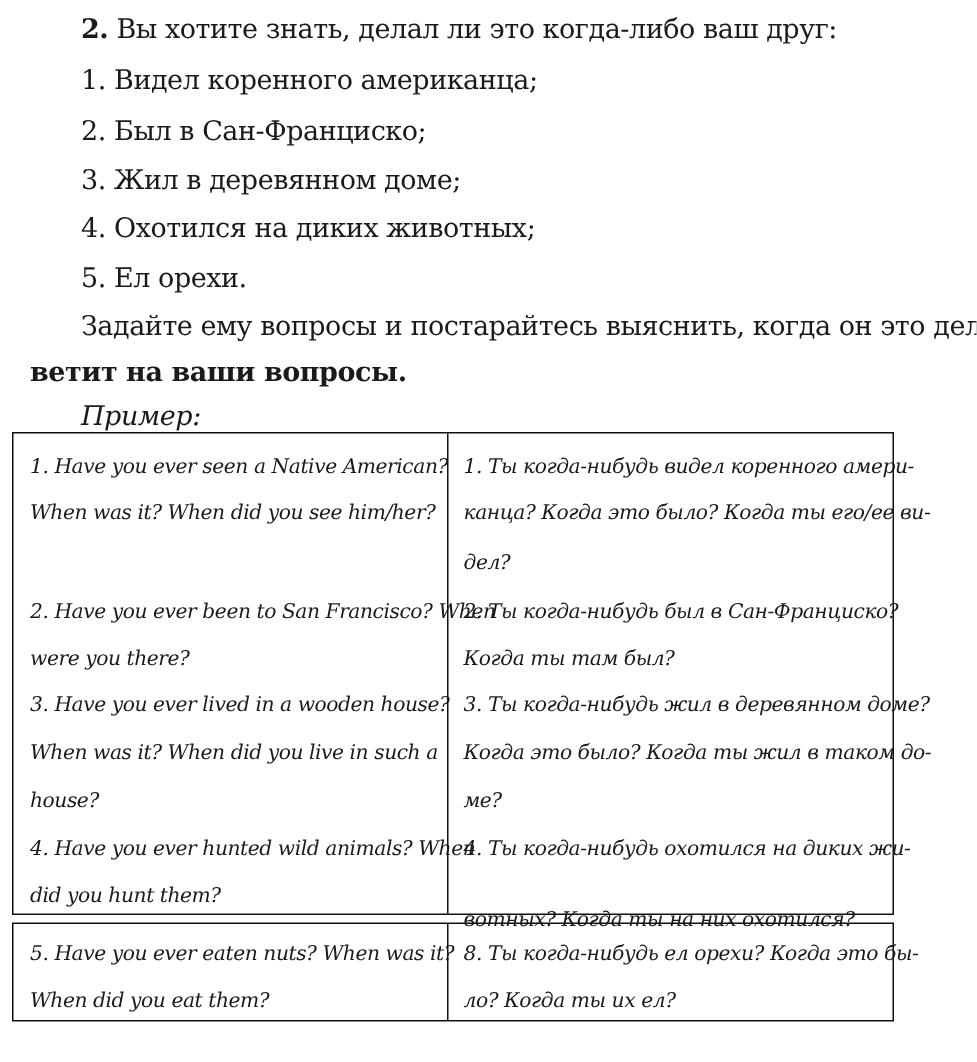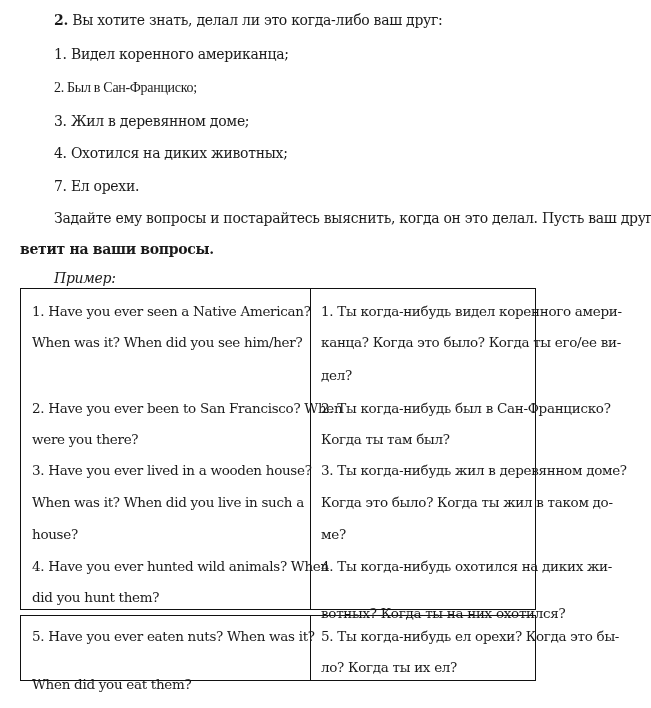--- a/index.html
+++ b/index.html
@@ -2,29 +2,29 @@
 <html><head>
 <meta charset="utf-8">
 <style>
   html, body { margin: 0; padding: 0; background: #ffffff; }
   body {
     width: 651px; height: 708px; position: relative; overflow: hidden;
     font-family: "DejaVu Serif", "Liberation Serif", serif;
     color: #1a1a1a;
   }
   .line {
-    position: absolute; font-size: 14px; line-height: 16px; white-space: nowrap;
+    position: absolute; font-size: 18px; line-height: 16px; white-space: nowrap;
     letter-spacing: -0.3px;
   }
   .indent { left: 54px; }
   .num-bold { font-weight: bold; }
   .italic { font-style: italic; }
   .tbl {
-    position: absolute; left: 20px; width: 516px;
-    border: 1.5px solid #111; box-sizing: border-box;
+    position: absolute; left: 8px; width: 588px;
+    border: 1.5px solid #111; box-sizing: border-box; font-style: italic;
   }
   .col {
     position: absolute; top: 0; bottom: 0; box-sizing: border-box;
   }
   .col.left { left: 0; width: 290px; border-right: 1.5px solid #111; }
   .col.right { left: 290px; right: 0; }
   .cell-line {
     position: absolute; font-size: 13.5px; line-height: 16px; white-space: nowrap;
     letter-spacing: -0.3px;
   }
@@ -34,24 +34,24 @@
 </style>
 </head>
 <body>
 
 <div class="line indent" style="top:12px;">
   <span class="num-bold">2.</span>
   <span>Вы хотите знать, делал ли это когда-либо ваш друг:</span>
 </div>
 
 <div class="line indent" style="top:46px;">1. Видел коренного американца;</div>
-<div class="line indent" style="top:80px;font-family:Liberation Serif, serif;">2. Был в Сан-Франциско;</div>
+<div class="line indent" style="top:80px;">2. Был в Сан-Франциско;</div>
 <div class="line indent" style="top:113px;">3. Жил в деревянном доме;</div>
 <div class="line indent" style="top:145px;">4. Охотился на диких животных;</div>
-<div class="line indent" style="top:178px;">7. Ел орехи.</div>
+<div class="line indent" style="top:178px;">5. Ел орехи.</div>
 
 <div class="line indent just" style="top:210px; width:554px;">Задайте ему вопросы и постарайтесь выяснить, когда он это делал. Пусть ваш друг от-</div>
 <div class="line" style="top:241px; left:20px;font-weight:bold;">ветит на ваши вопросы.</div>
 
 <div class="line indent italic" style="top:270px;text-align:center;">Пример:</div>
 
 <div class="tbl" style="top:288px; height:322px;">
   <div class="col left">
     <div class="cell-line just" style="top:14px;">1. Have you ever seen a Native American?</div>
     <div class="cell-line" style="top:45px;">When was it? When did you see him/her?</div>
@@ -79,19 +79,19 @@
     <div class="cell-line just" style="top:205px;">Когда это было? Когда ты жил в таком до-</div>
 
     <div class="cell-line just" style="top:269px;">4. Ты когда-нибудь охотился на диких жи-</div>
     <div class="cell-line" style="top:300px;margin-top:16px;">вотных? Когда ты на них охотился?</div>
   </div>
 </div>
 
 <div class="tbl" style="top:615px; height:66px;">
   <div class="col left">
     <div class="cell-line just" style="top:12px;">5. Have you ever eaten nuts? When was it?</div>
-    <div class="cell-line" style="top:43px;margin-top:17px;">When did you eat them?</div>
+    <div class="cell-line" style="top:43px;">When did you eat them?</div>
   </div>
   <div class="col right">
-    <div class="cell-line just" style="top:12px;">5. Ты когда-нибудь ел орехи? Когда это бы-</div>
+    <div class="cell-line just" style="top:12px;">8. Ты когда-нибудь ел орехи? Когда это бы-</div>
     <div class="cell-line" style="top:43px;">ло? Когда ты их ел?</div>
   </div>
 </div>
 
 </body></html>

